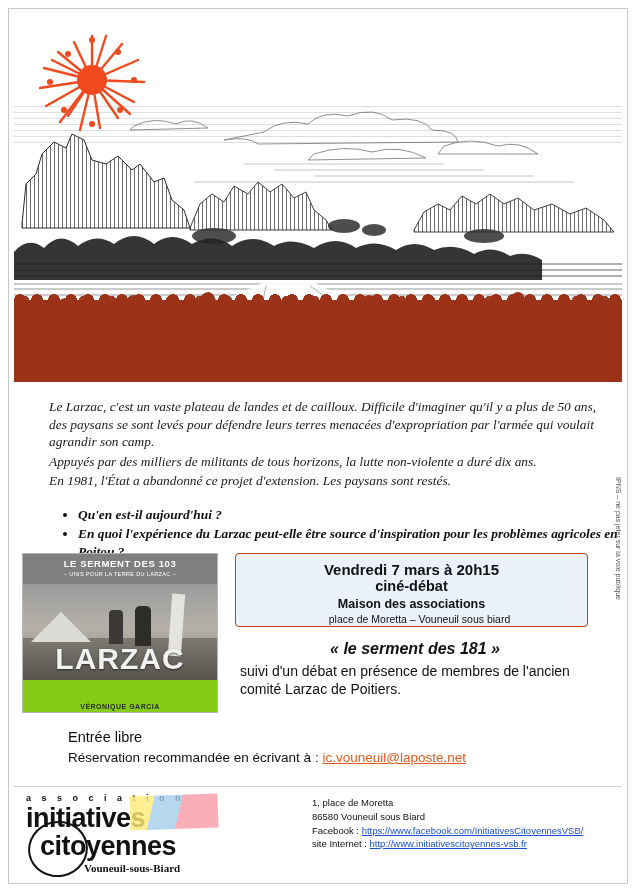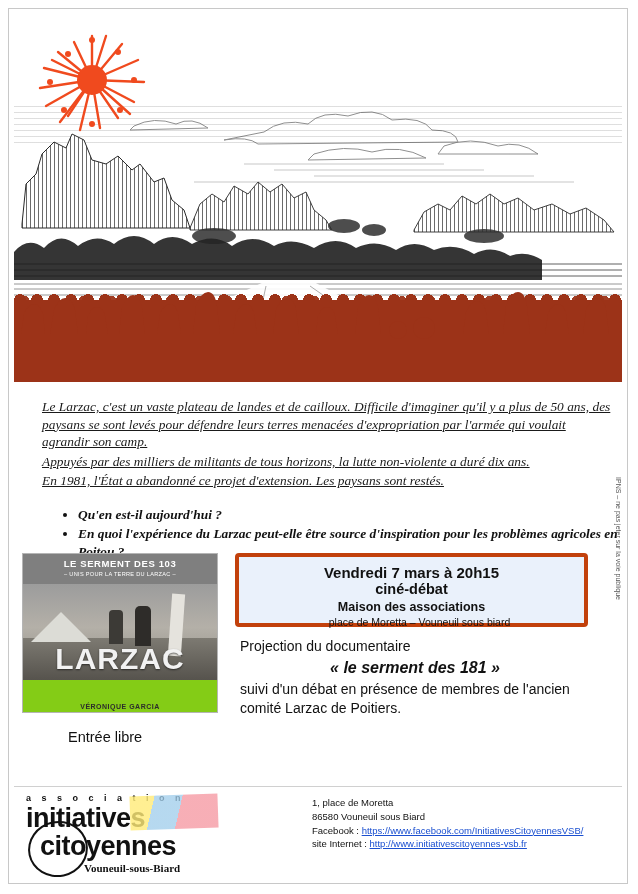--- a/index.html
+++ b/index.html
@@ -106,21 +106,21 @@
     position: absolute;
     left: 34px;
     top: 398px;
     width: 580px;
     font-family: "Liberation Serif", serif;
     font-style: italic;
     font-size: 13.4px;
     line-height: 1.31;
     color: #1a1a1a;
   }
-  .body-text p { margin: 0 0 2px 8px; text-decoration: underline; }
+  .body-text p { margin: 0 0 2px 15px; }
   .bullets {
     position: absolute;
     left: 42px;
     top: 490px;
     width: 570px;
     margin: 16px;
     padding: 0 0 0 20px;
     font-family: "Liberation Serif", serif;
     font-style: italic;
     font-weight: bold;
@@ -230,21 +230,21 @@
   }
 
   
   .infobox {
     position: absolute;
     left: 235px;
     top: 553px;
     width: 353px;
     height: 74px;
     background: #eaf1fb;
-    border: 4px solid #c2410c;
+    border: 1px solid #c2410c;
     border-radius: 4px;
     text-align: center;
     font-family: "Liberation Sans", sans-serif;
     color: #111;
     box-sizing: border-box;
   }
   .infobox .l1 { font-size: 15px; font-weight: bold; padding-top: 7px; }
   .infobox .l2 { font-size: 14.5px; font-weight: bold; }
   .infobox .l3 { font-size: 12.5px; font-weight: bold; padding-top: 3px; }
   .infobox .l4 { font-size: 10.5px; padding-top: 2px; padding-left: 16px; }
@@ -556,26 +556,29 @@
   </div>
 
   <div class="infobox">
     <div class="l1">Vendredi 7 mars à 20h15</div>
     <div class="l2">ciné-débat</div>
     <div class="l3">Maison des associations</div>
     <div class="l4">place de Moretta – Vouneuil sous biard</div>
   </div>
 
   <div class="proj">
-    <div>Projection du documentaire</div>
     <div class="doc">« le serment des 181 »</div>
     <div>suivi d'un débat en présence de membres de l'ancien comité Larzac de Poitiers.</div>
   </div>
 
   <div class="entree">Entrée libre</div>
+  <div class="reserv">
+    <span>Réservation recommandée en écrivant à :</span>
+    <a href="#">ic.vouneuil@laposte.net</a>
+  </div>
 
   <div class="sidenote">IPNS – ne pas jeter sur la voie publique</div>
 
   <div class="footer-rule"></div>
 
   <div class="logo">
     <div class="brush"></div>
     <div class="ring"></div>
     <div class="assoc">a s s o c i a t i o n</div>
     <div class="w1">initiatives</div>

